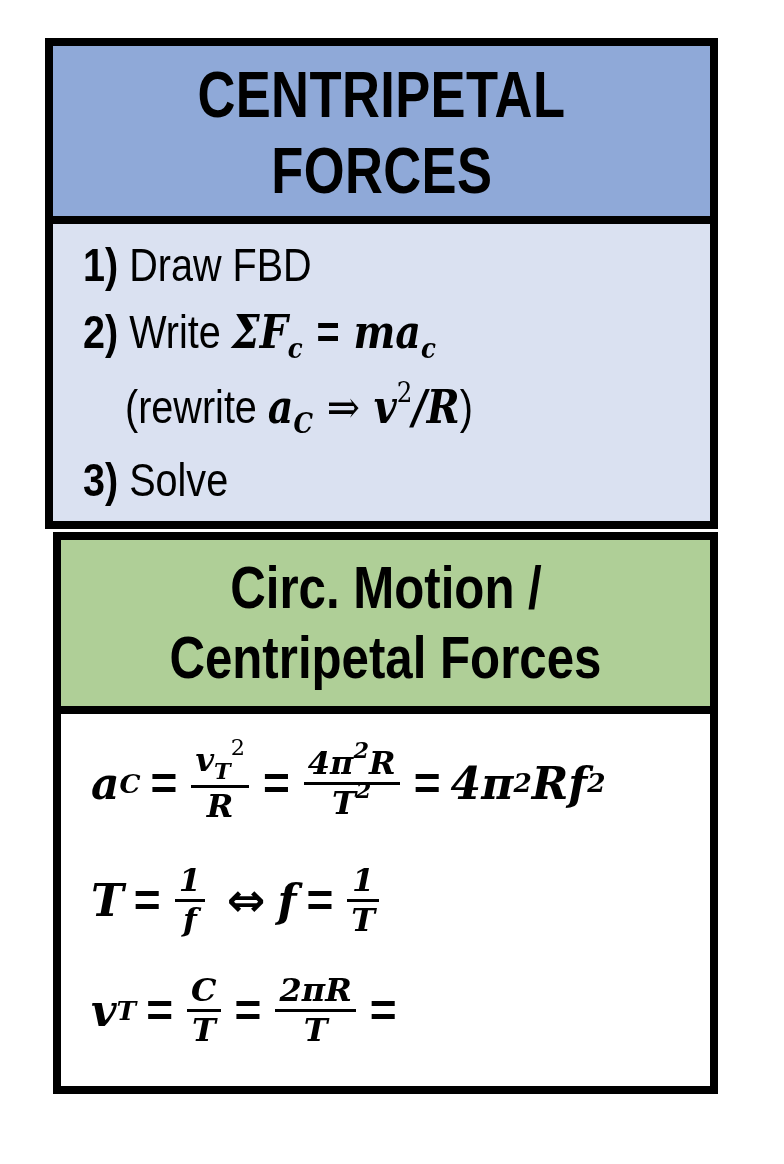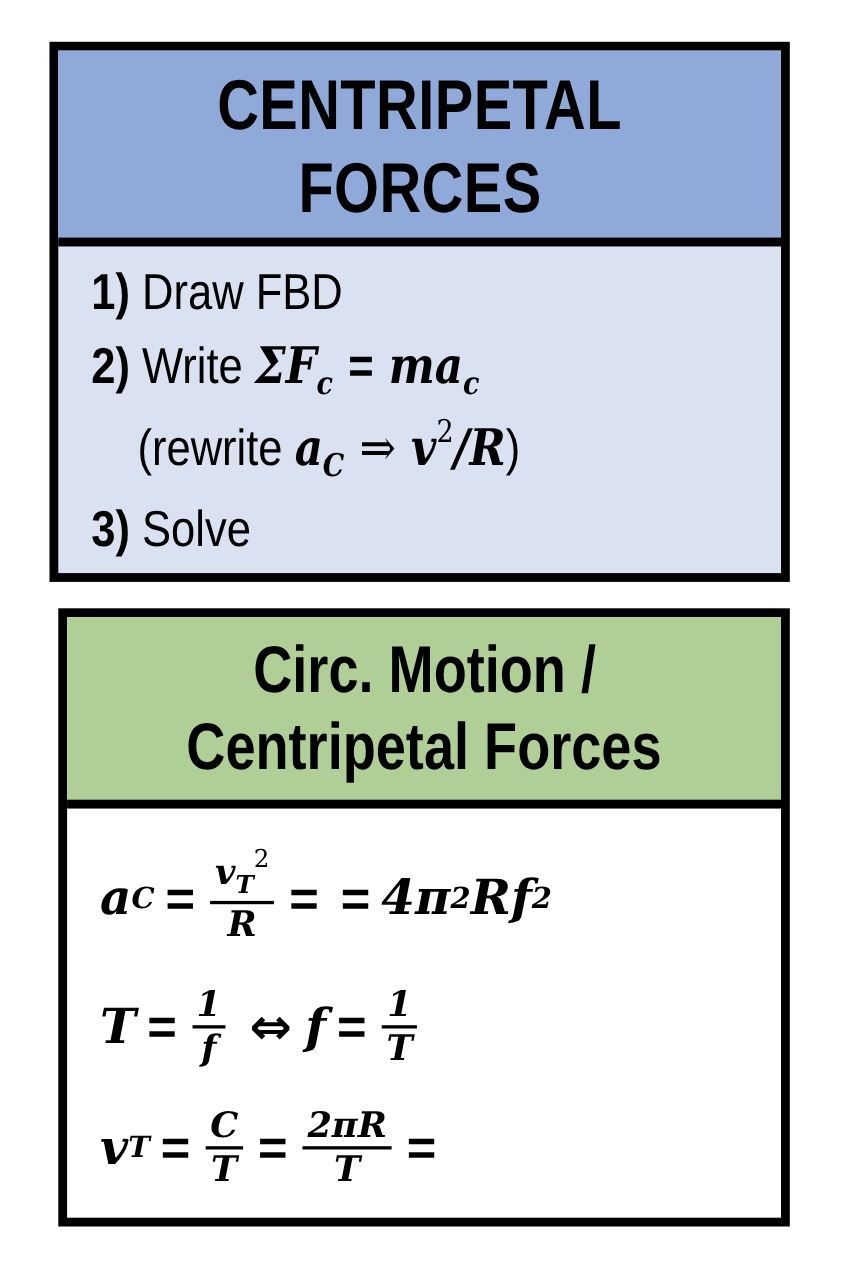--- a/index.html
+++ b/index.html
@@ -23,31 +23,31 @@
     color: #000; white-space: nowrap; transform-origin: left center; transform: scaleX(0.86); line-height: 1;
   }
   .step .num { font-weight: bold; }
   .m { font-family: "DejaVu Serif", serif; font-style: italic; font-weight: bold; }
   .m sub { font-size: 0.62em; vertical-align: -0.35em; }
   .m sup { font-size: 0.62em; vertical-align: 0.75em; line-height: 0; }
   .plain { font-family: "DejaVu Serif", serif; font-weight: normal; font-style: normal; }
   .eqsign { font-family: "Liberation Sans", sans-serif; font-weight: bold; font-style: normal; }
 
   
-  #card2 { left: 53px; top: 553px; width: 665px; height: 562px; background: #ffffff; }
+  #card2 { left: 53px; top: 532px; width: 665px; height: 562px; background: #ffffff; }
   #card2 .head { height: 174px; background: #AFCF97; }
   #card2 .head-line { font-size: 60px; margin: 5px 0; }
 
   .formula {
     position: absolute; left: 30px; display: flex; align-items: center;
     font-family: "DejaVu Serif", serif; font-weight: bold; font-style: italic; color: #000;
     font-size: 44px; white-space: nowrap;
   }
   .op { font-family: "Liberation Sans", sans-serif; font-style: normal; font-weight: bold; margin: 0 10px; font-size: 46px; }
-  .frac { display: inline-flex; flex-direction: column; align-items: center; margin: 16px 4px; }
+  .frac { display: inline-flex; flex-direction: column; align-items: center; margin: 4px 4px; }
   .frac .num, .frac .den { font-size: 32px; line-height: 1.15; padding: 0 4px; }
   .frac .bar { width: 100%; height: 3px; background: #000; }
   .formula sub { font-size: 0.6em; vertical-align: -0.35em; }
   .formula sup { font-size: 0.6em; vertical-align: 0.7em; line-height: 0; }
   .frac sup { font-size: 0.7em; }
   .frac sub { font-size: 0.7em; }
 </style>
 </head>
 <body>
 
@@ -86,20 +86,25 @@
   <div class="formula" style="top:198px;">
     <span>a</span>
       <sub>C</sub>
     <span class="op">=</span>
     <span class="frac">
       <span class="num"><span>v</span><sub>T</sub><sup class="plain">2</sup></span>
       <span class="bar"></span>
       <span class="den">R</span>
     </span>
     <span class="op">=</span>
+    <span class="frac">
+      <span class="num"><span>4π</span><sup>2</sup><span>R</span></span>
+      <span class="bar"></span>
+      <span class="den"><span>T</span><sup>2</sup></span>
+    </span>
     <span class="op">=</span>
     <span>4π</span>
       <sup>2</sup>
       <span>Rf</span>
       <sup>2</sup>
   </div>
 
   <div class="formula" style="top:318px;">
     <span>T</span>
     <span class="op">=</span>

